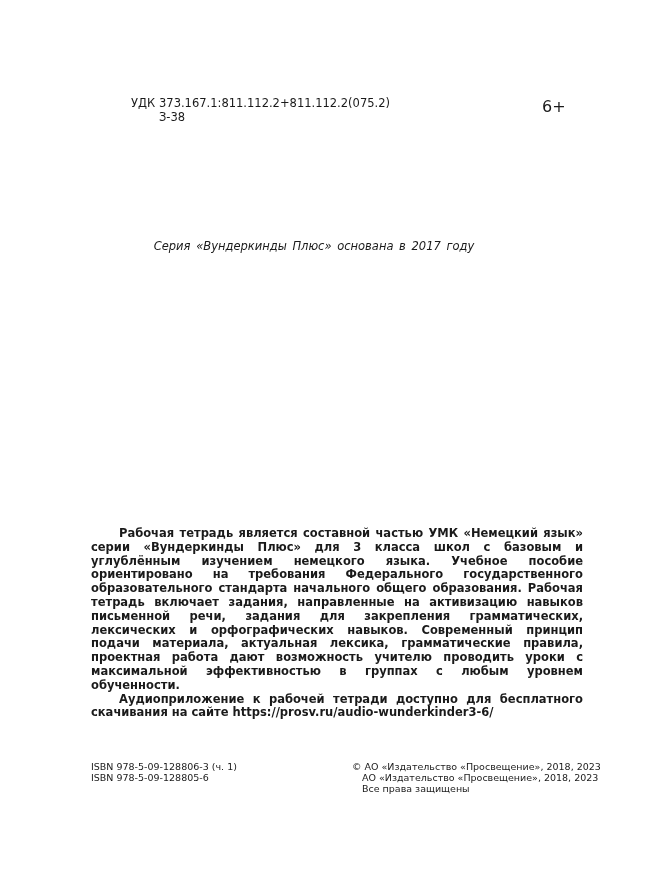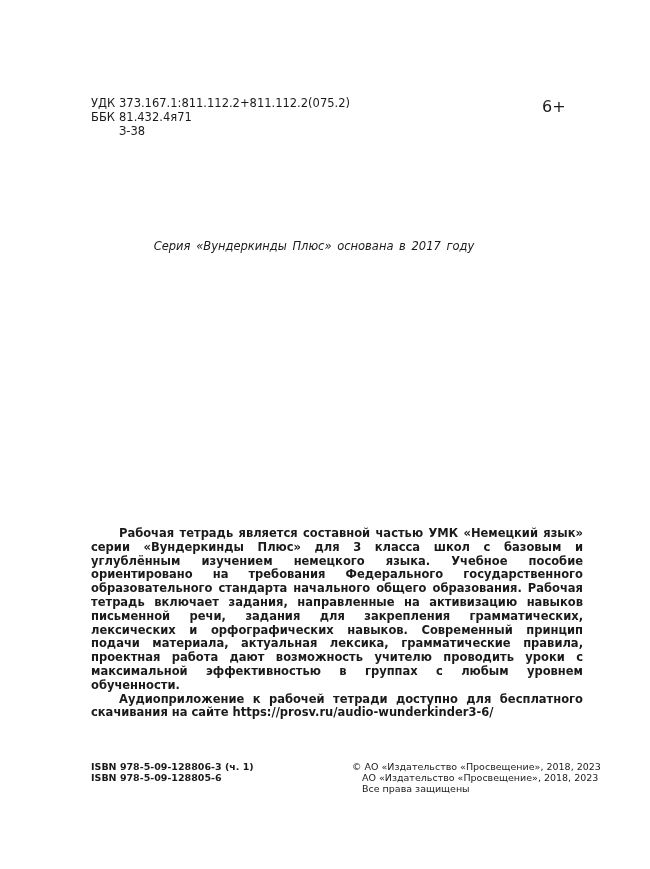--- a/index.html
+++ b/index.html
@@ -1,41 +1,37 @@
 <!DOCTYPE html>
 <html><head>
 <meta charset="utf-8">
 <style>
   html, body { margin: 0; padding: 0; background: #ffffff; }
   body { width: 650px; height: 869px; position: relative; overflow: hidden;
          font-family: "DejaVu Sans", sans-serif; color: #1a1a1a; }
   .udk { position: absolute; left: 91px; top: 96px; font-size: 11.5px; line-height: 14px; }
   .udk .row { display: flex; }
-  .udk .lbl { width: 28px; }
+  .udk .lbl { width: 28px; margin-left: 40px; }
   .age { position: absolute; left: 542px; top: 97px; font-size: 16px; }
   .series { position: absolute; left: 0; width: 628px; top: 239px; text-align: center;
             font-style: italic; font-size: 11.5px; word-spacing: 2px; }
   .abstract { position: absolute; left: 91px; top: 527px; width: 492px;
               font-size: 11.5px; line-height: 13.8px; text-align: justify; }
   .abstract p { margin: 0; text-indent: 28px; font-weight: bold; }
-  .isbn { position: absolute; left: 91px; top: 761px; font-size: 9.5px; font-weight: bold; line-height: 11px; }
+  .isbn { position: absolute; left: 91px; top: 761px; font-size: 9.5px; font-weight: normal; line-height: 11px; }
   .copy { position: absolute; left: 352px; top: 761px; font-size: 9.5px; line-height: 11px; }
   .copy .ind { padding-left: 10px; }
 </style>
 </head>
 <body>
 
 <div class="udk">
   <div class="row">
     <span class="lbl">УДК</span>
     <span>373.167.1:811.112.2+811.112.2(075.2)</span>
-  </div>
-  <div class="row">
-    <span class="lbl">ББК</span>
-    <span>81.432.4я71</span>
   </div>
   <div class="row">
     <span class="lbl"></span>
     <span>З-38</span>
   </div>
 </div>
 
 <div class="age">6+</div>
 
 <div class="series">Серия «Вундеркинды Плюс» основана в 2017 году</div>

